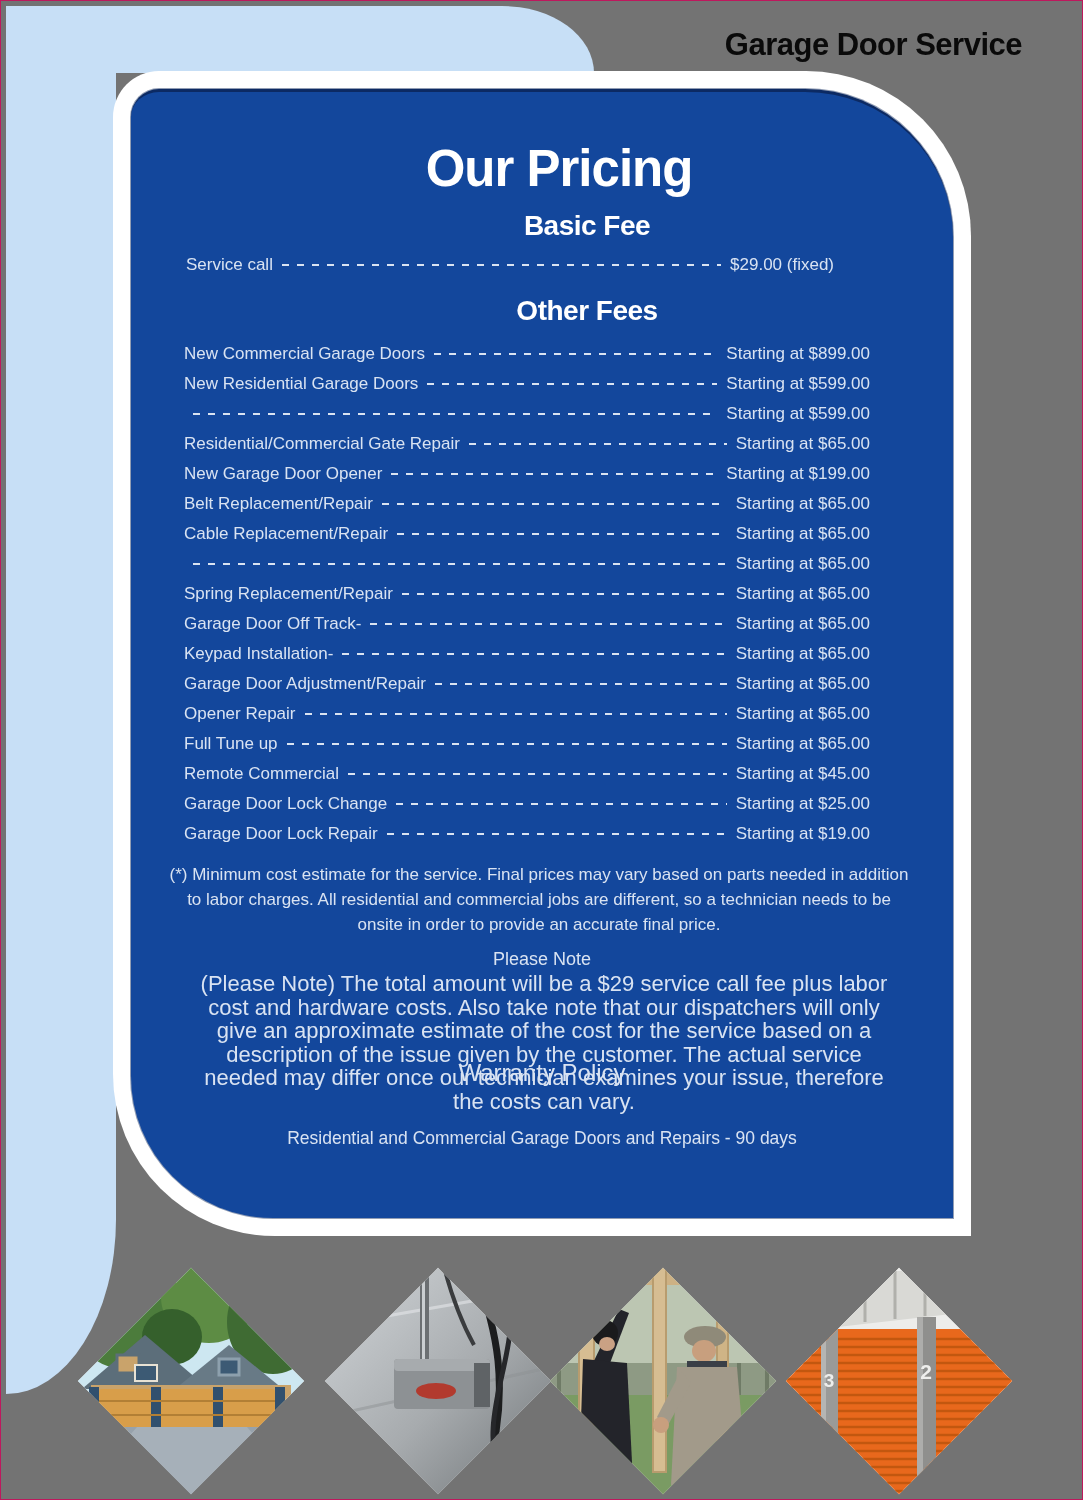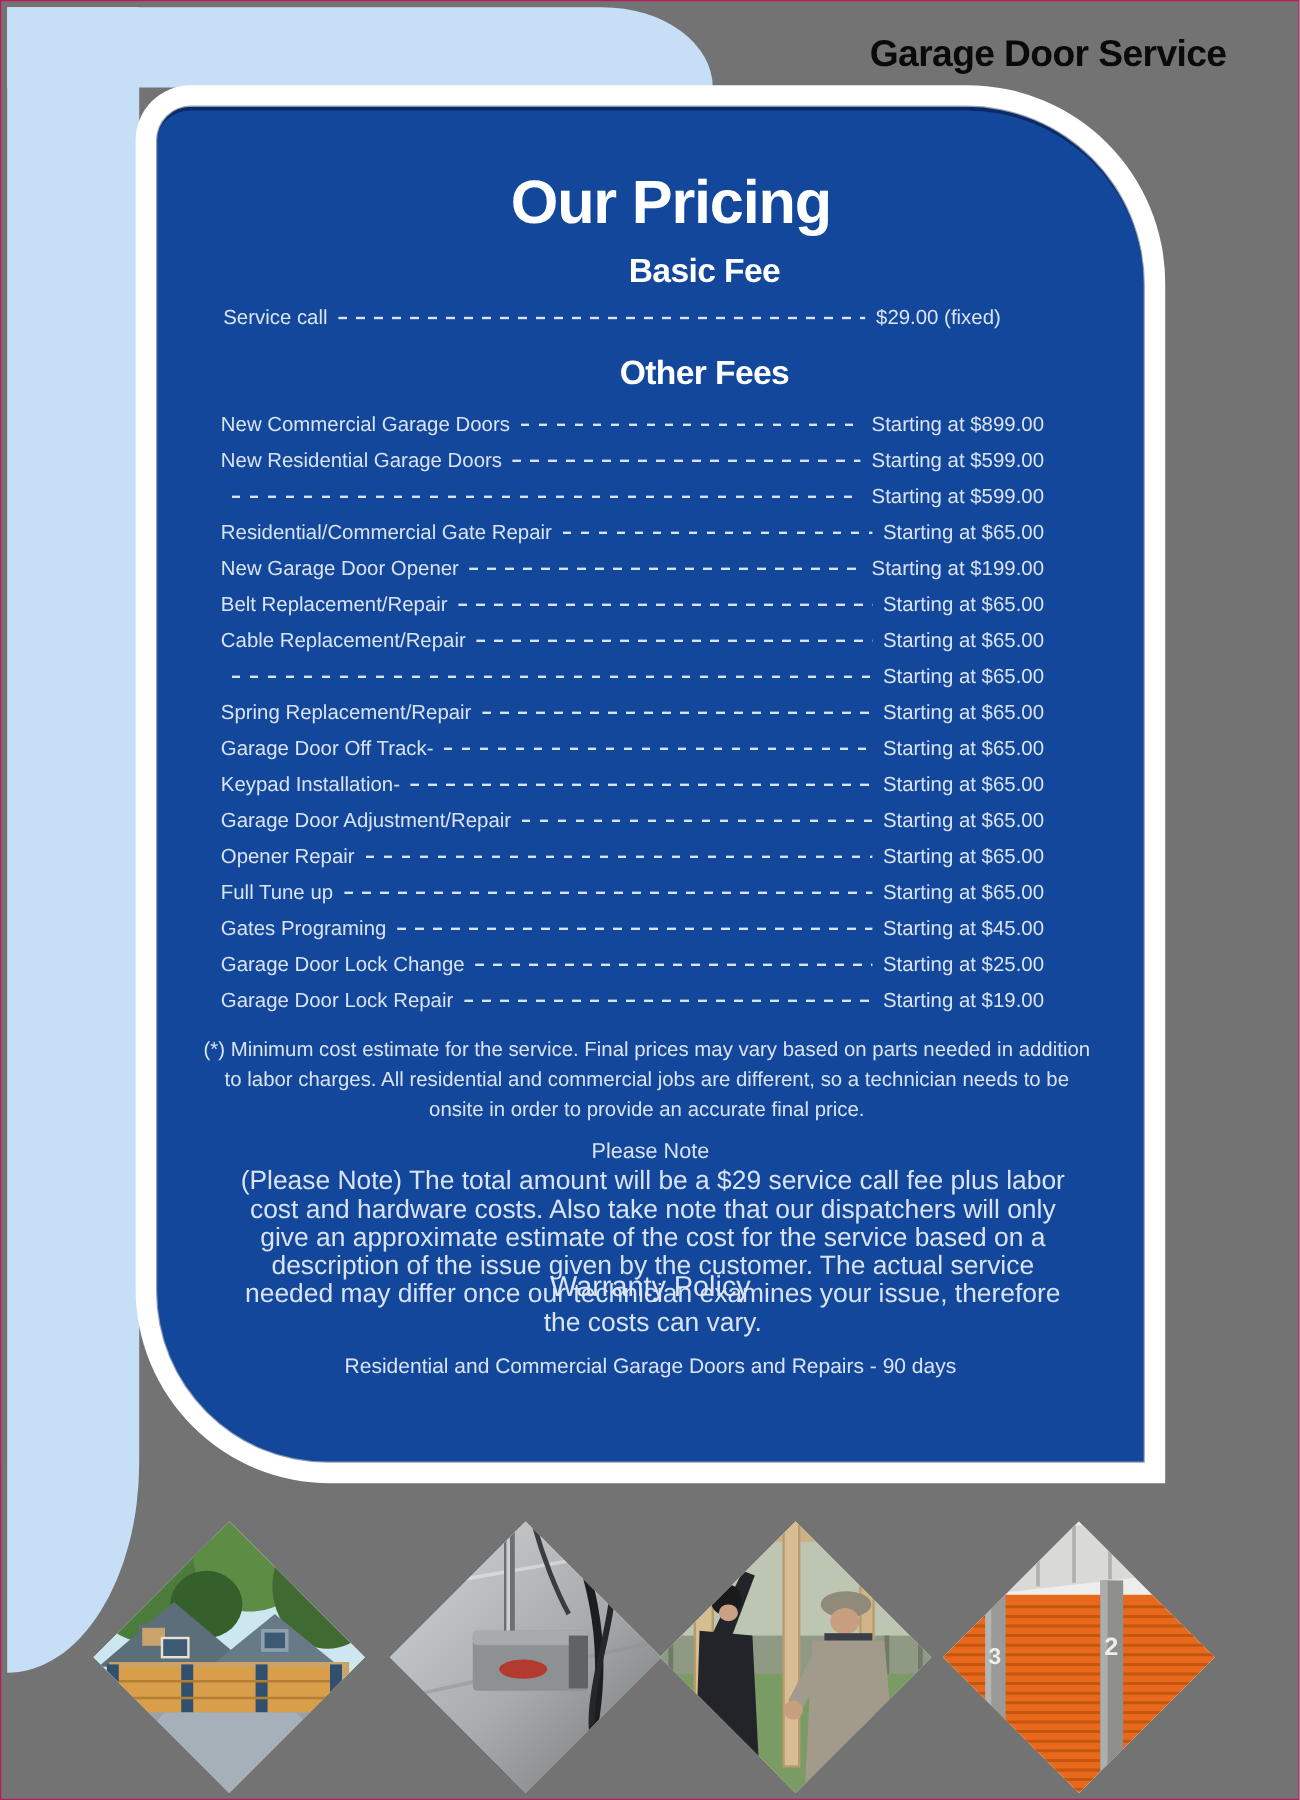--- a/index.html
+++ b/index.html
@@ -167,21 +167,21 @@
       <span>Opener Repair</span>
       <span class="lead"></span>
       <span>Starting at $65.00</span>
     </div>
       <div class="feerow">
       <span>Full Tune up</span>
       <span class="lead"></span>
       <span>Starting at $65.00</span>
     </div>
       <div class="feerow">
-      <span>Gates Programing</span>
+      <span>Remote Commercial</span>
       <span class="lead"></span>
       <span>Starting at $45.00</span>
     </div>
       <div class="feerow">
       <span>Garage Door Lock Change</span>
       <span class="lead"></span>
       <span>Starting at $25.00</span>
     </div>
       <div class="feerow">
       <span>Garage Door Lock Repair</span>

